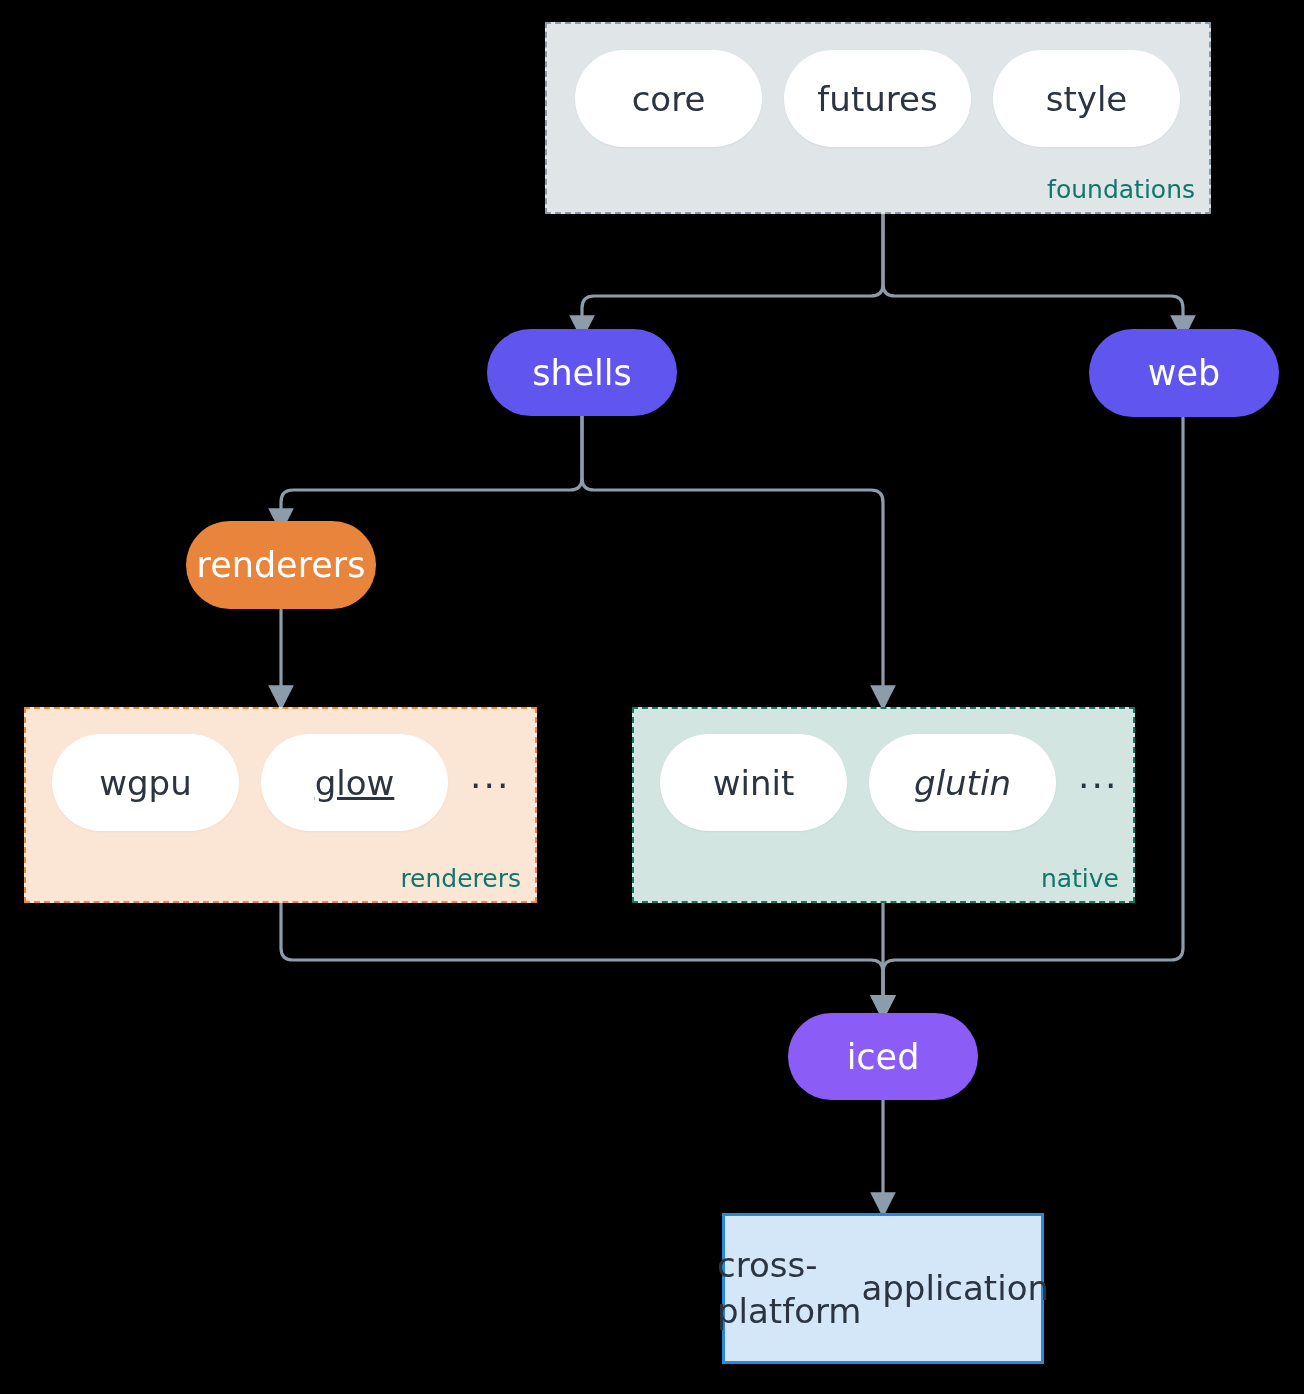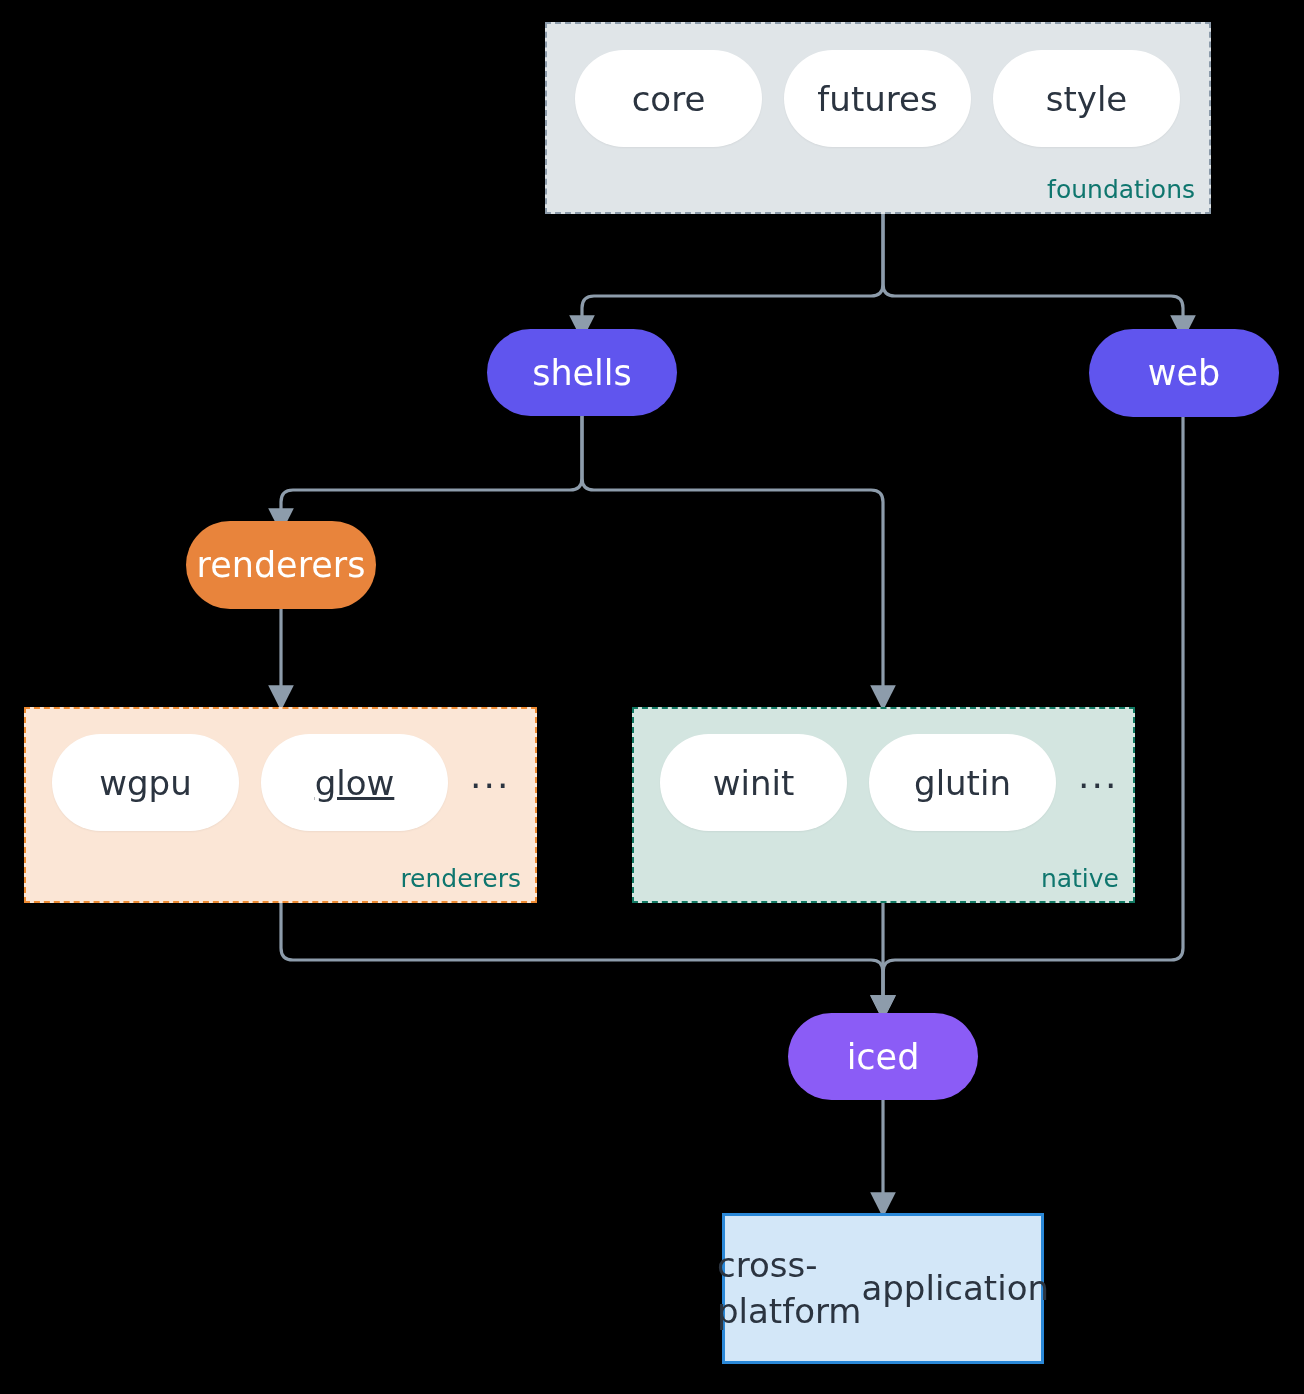--- a/index.html
+++ b/index.html
@@ -136,21 +136,21 @@
       <div class="pill" style="width:187px;">wgpu</div>
       <div class="pill" style="width:187px;text-decoration:underline;">glow</div>
       <div class="ellipsis">...</div>
     </div>
     <div class="cluster-label">renderers</div>
   </div>
 
   <div class="cluster" style="left:632px; top:707px; width:503px; height:196px; background:#d3e5e0; border-color:#127a63;">
     <div class="pill-row" style="left:26px; top:25px;">
       <div class="pill" style="width:187px;">winit</div>
-      <div class="pill" style="width:187px;">glutin</div>
+      <div class="pill" style="width:187px;font-style:italic;">glutin</div>
       <div class="ellipsis">...</div>
     </div>
     <div class="cluster-label">native</div>
   </div>
 
   <div class="node" style="left:788px; top:1013px; width:190px; height:87px; background:#8b5cf6;">iced</div>
 
   <div class="rect-node" style="left:722px; top:1213px; width:322px; height:151px; background:#d3e7f8; border-color:#2a88d8;">
     <span>cross-platform</span>
     <span>application</span>

